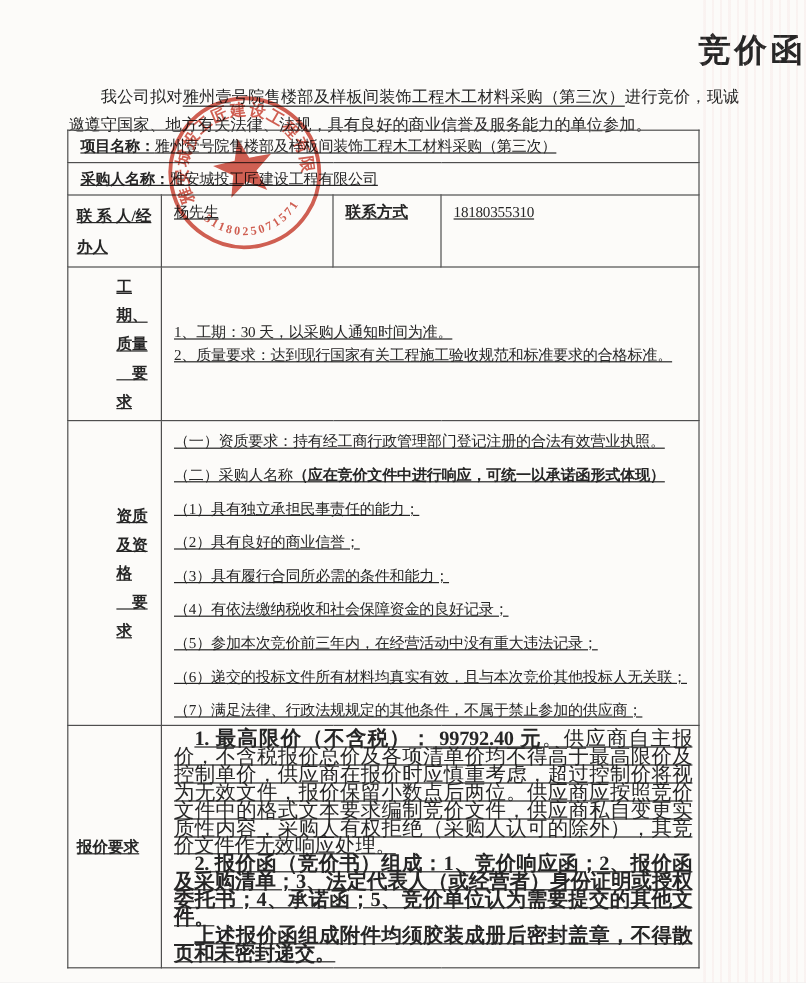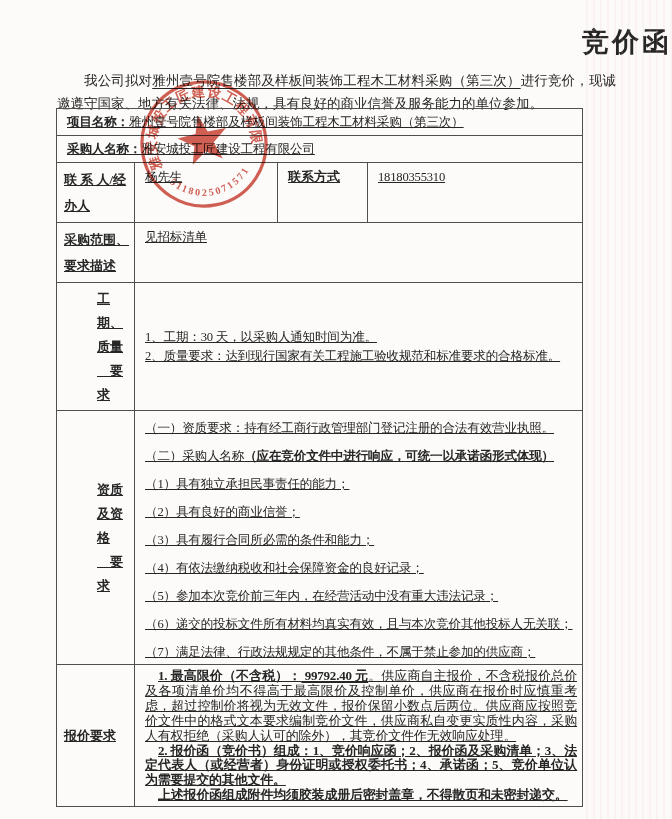--- a/index.html
+++ b/index.html
@@ -58,21 +58,21 @@
   .b { font-weight: bold; }
   .vmid { vertical-align: middle !important; }
   .lh19 { line-height: 19px; }
   .lh20 { line-height: 20px; }
   .lh26 { line-height: 26px; margin-top: 24px; }
   .lh24 { line-height: 24px; padding-left: 40px; }
 
   .qual p { line-height: 17px; margin: 5px 0 11px 0; }
   .qual p:last-child { margin-bottom: 0; }
 
-  .quote { font-size: 13px; line-height: 14.9px; }
+  .quote { font-size: 17px; line-height: 14.9px; }
   .quote p { text-indent: 1em; margin: 0; text-align: justify; }
   .uline2 { text-decoration: underline; text-underline-offset: 2px; }
 
   .stamp {
     position: absolute;
     left: 136px; top: 76px;
     width: 136px; height: 136px;
     mix-blend-mode: multiply;
     opacity: 0.88;
     pointer-events: none;
@@ -107,25 +107,20 @@
 
     <tr style="height:52px">
       <td class="lbl lh26">联 系 人/经
 办人</td>
       <td class="cnt lh20">杨先生</td>
       <td class="lbl lh20" style="padding-left:10px">联系方式</td>
       <td class="cnt lh20">18180355310</td>
     </tr>
 
 
-    <tr style="height:53px">
-      <td class="lbl lh26">采购范围、
-要求描述</td>
-      <td colspan="3" class="cnt lh20">见招标清单</td>
-    </tr>
 
     <tr style="height:55px">
       <td class="lbl lh24 vmid">工期、质量
 　要求</td>
       <td colspan="3" class="cnt lh19 vmid">
         <div>1、工期：30 天，以采购人通知时间为准。</div>
         <div>2、质量要求：达到现行国家有关工程施工验收规范和标准要求的合格标准。</div>
       </td>
     </tr>
 

